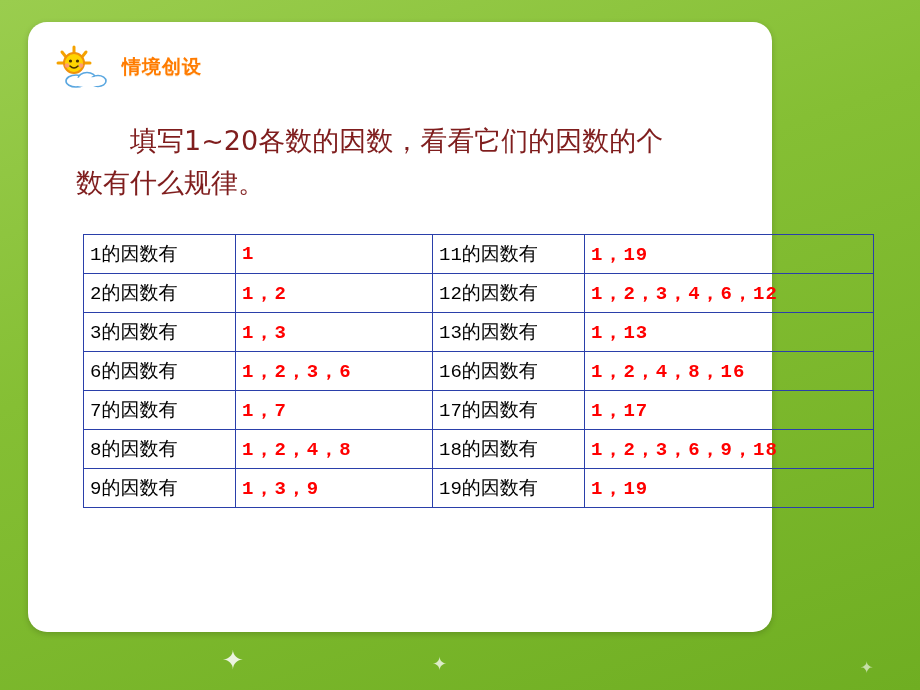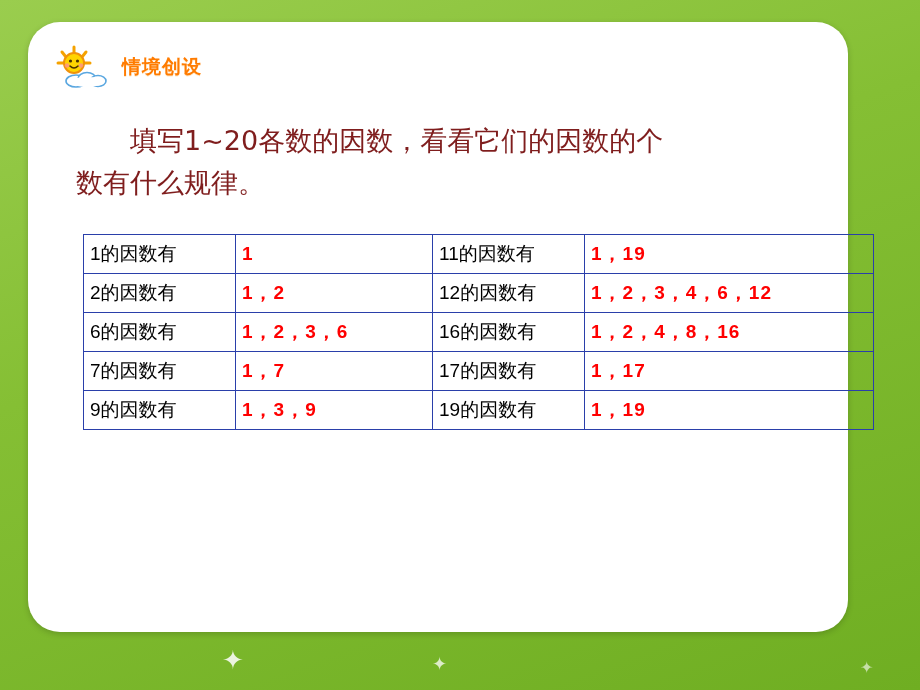--- a/index.html
+++ b/index.html
@@ -29,24 +29,24 @@
     pointer-events: none;
   }
   .sparkle.s1 { left: 222px; top: 648px; font-size: 26px; }
   .sparkle.s2 { left: 432px; top: 655px; font-size: 18px; opacity: 0.75;}
   .sparkle.s3 { left: 860px; top: 660px; font-size: 16px; opacity: 0.6;}
 
   .card {
     position: absolute;
     left: 28px;
     top: 22px;
-    width: 820px;
+    width: 744px;
     height: 610px;
     background: #ffffff;
-    border-radius: 32px;
+    border-radius: 19px;
     box-shadow: 0 2px 6px rgba(0,0,0,0.18);
   }
 
   .header {
     position: absolute;
     left: 26px;
     top: 22px;
     display: flex;
     align-items: center;
     height: 46px;
@@ -90,21 +90,21 @@
     border-collapse: collapse;
     width: 790px;
     table-layout: fixed;
   }
   table.factors td {
     border: 1px solid #2a3faa;
     height: 38px;
     padding: 0 6px;
     font-size: 19px;
     vertical-align: middle;
-    font-family: Liberation Sans, sans-serif;
+    font-family: Liberation Mono, monospace;
   }
   td.label {
     color: #000000;
     font-size: 18px;
     white-space: nowrap;
   }
   td.value {
     color: #ff0000;
     font-weight: bold;
     font-size: 20px;
@@ -178,32 +178,44 @@
             <td class="label">11的因数有</td>
             <td class="value">1，19</td>
           </tr>
           <tr>
             <td class="label">2的因数有</td>
             <td class="value">1，2</td>
             <td class="label">12的因数有</td>
             <td class="value">1，2，3，4，6，12</td>
           </tr>
           <tr>
+            <td class="label">3的因数有</td>
+            <td class="value">1，3</td>
+            <td class="label">13的因数有</td>
+            <td class="value">1，13</td>
+          </tr>
+          <tr>
             <td class="label">6的因数有</td>
             <td class="value">1，2，3，6</td>
             <td class="label">16的因数有</td>
             <td class="value">1，2，4，8，16</td>
           </tr>
           <tr>
             <td class="label">7的因数有</td>
             <td class="value">1，7</td>
             <td class="label">17的因数有</td>
             <td class="value">1，17</td>
           </tr>
           <tr>
+            <td class="label">8的因数有</td>
+            <td class="value">1，2，4，8</td>
+            <td class="label">18的因数有</td>
+            <td class="value">1，2，3，6，9，18</td>
+          </tr>
+          <tr>
             <td class="label">9的因数有</td>
             <td class="value">1，3，9</td>
             <td class="label">19的因数有</td>
             <td class="value">1，19</td>
           </tr>
         </tbody>
       </table>
     </div>
 
   </div>

